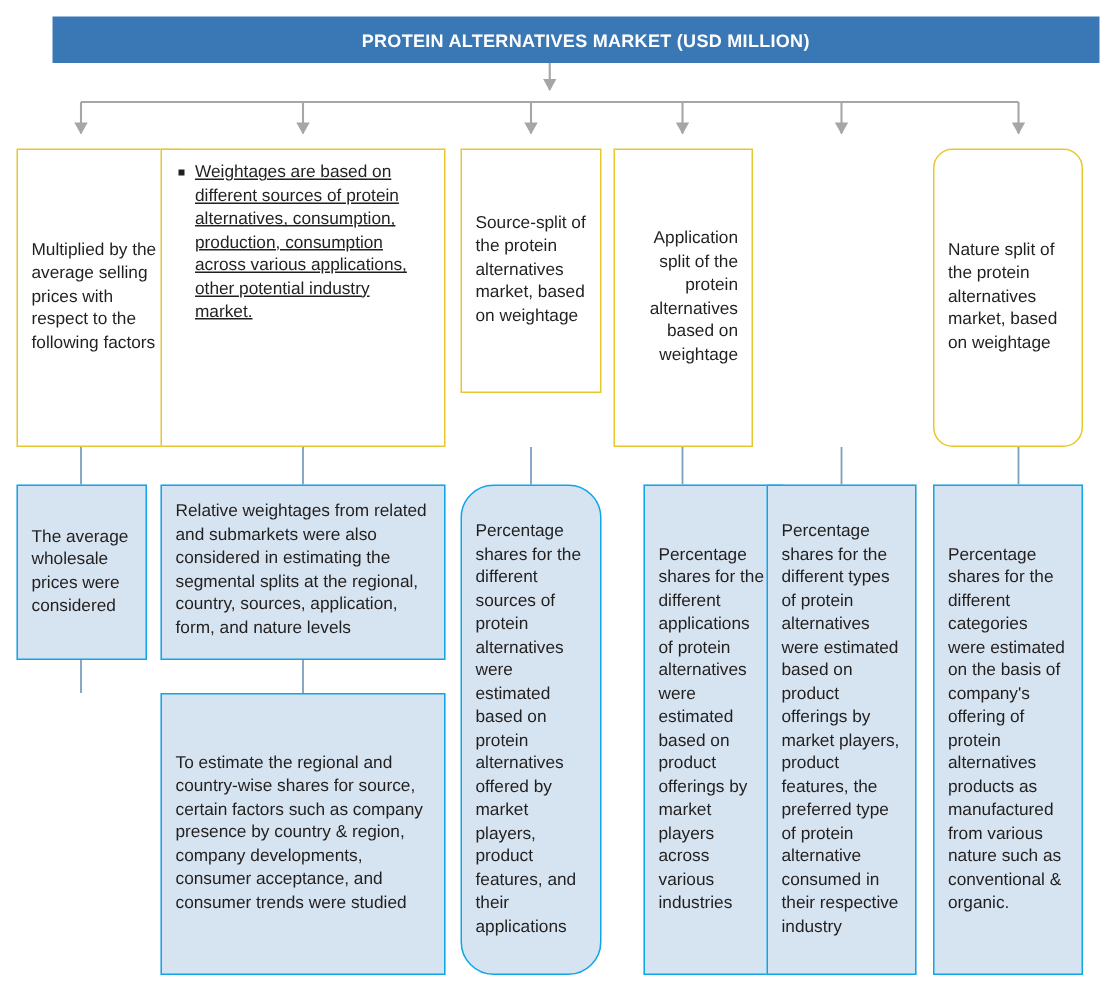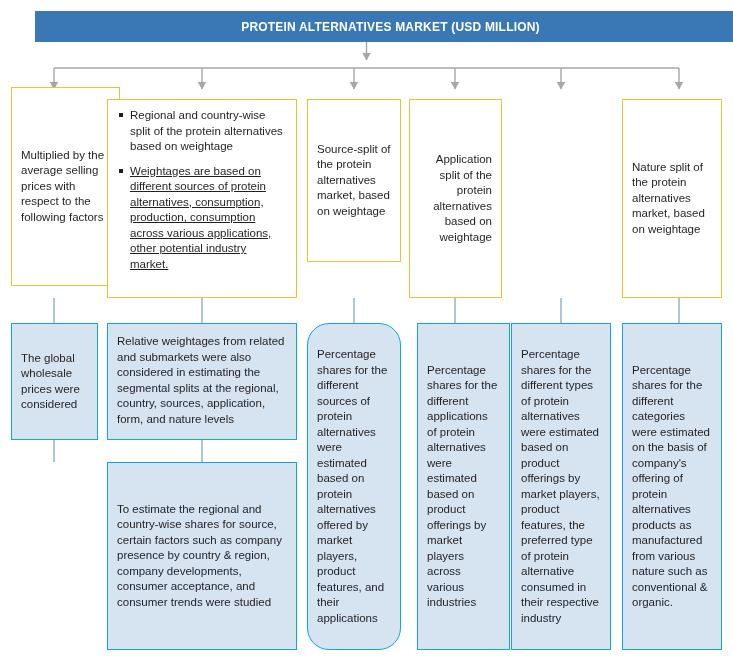--- a/index.html
+++ b/index.html
@@ -144,57 +144,56 @@
       <line x1="354" y1="298" x2="354" y2="323"></line>
       <line x1="455" y1="298" x2="455" y2="323"></line>
       <line x1="561" y1="298" x2="561" y2="323"></line>
       <line x1="679" y1="298" x2="679" y2="323"></line>
 
       <line x1="54" y1="440" x2="54" y2="462"></line>
       <line x1="202" y1="440" x2="202" y2="462"></line>
     </g>
   </svg>
 
-  <div class="box box-yellow" style="left:11px; top:87px; width:109px; height:199px;">
+  <div class="box box-yellow" style="left:11px; top:99px; width:109px; height:199px;">
     <p>Multiplied by the average selling prices with respect to the following factors</p>
   </div>
 
   <div class="box box-yellow top-align" style="left:107px; top:99px; width:190px; height:199px;">
     <ul class="bullets">
-      <li>Regional and country-wise split of the protein alternatives based on weightage</li>
       <li>Weightages are based on different sources of protein alternatives, consumption, production, consumption across various applications, other potential industry market.</li>
     </ul>
   </div>
 
   <div class="box box-yellow" style="left:307px; top:99px; width:94px; height:163px;">
     <p>Source-split of the protein alternatives market, based on weightage</p>
   </div>
 
   <div class="box box-yellow" style="left:409px; top:99px; width:93px; height:199px;text-align:right;">
     <p>Application split of the protein alternatives based on weightage</p>
   </div>
 
 
-  <div class="box box-yellow" style="left:622px; top:99px; width:100px; height:199px;">
+  <div class="box box-yellow" style="left:622px; top:99px; width:100px; height:199px;border-radius:13px;">
     <p>Nature split of the protein alternatives market, based on weightage</p>
   </div>
 
   <div class="box box-blue" style="left:11px; top:323px; width:87px; height:117px;">
-    <p>The global wholesale prices were considered</p>
+    <p>The average wholesale prices were considered</p>
   </div>
 
   <div class="box box-blue top-align" style="left:107px; top:323px; width:190px; height:117px;">
     <p>Relative weightages from related and submarkets were also considered in estimating the segmental splits at the regional, country, sources, application, form, and nature levels</p>
   </div>
 
   <div class="box box-blue" style="left:307px; top:323px; width:94px; height:327px;border-radius:22px;">
     <p>Percentage shares for the different sources of protein alternatives were estimated based on protein alternatives offered by market players, product features, and their applications</p>
   </div>
 
-  <div class="box box-blue" style="left:417px; top:323px; width:93px; height:327px;">
+  <div class="box box-blue" style="left:429px; top:323px; width:93px; height:327px;">
     <p>Percentage shares for the different applications of protein alternatives were estimated based on product offerings by market players across various industries</p>
   </div>
 
   <div class="box box-blue" style="left:511px; top:323px; width:100px; height:327px;">
     <p>Percentage shares for the different types of protein alternatives were estimated based on product offerings by market players, product features, the preferred type of protein alternative consumed in their respective industry</p>
   </div>
 
   <div class="box box-blue" style="left:622px; top:323px; width:100px; height:327px;">
     <p>Percentage shares for the different categories were estimated on the basis of company's offering of protein alternatives products as manufactured from various nature such as conventional &amp; organic.</p>
   </div>

